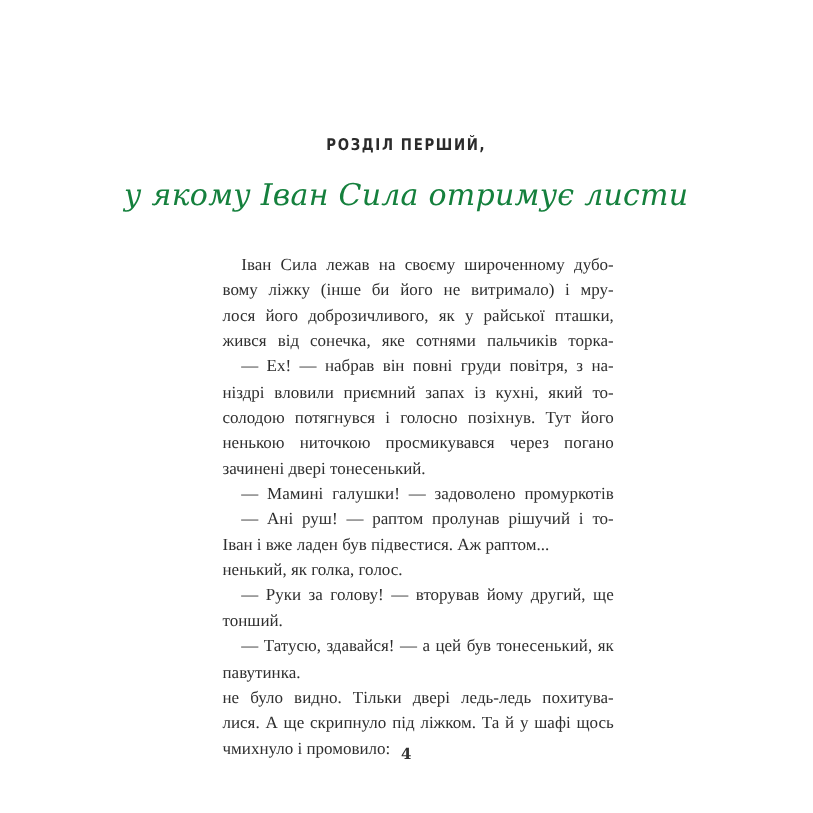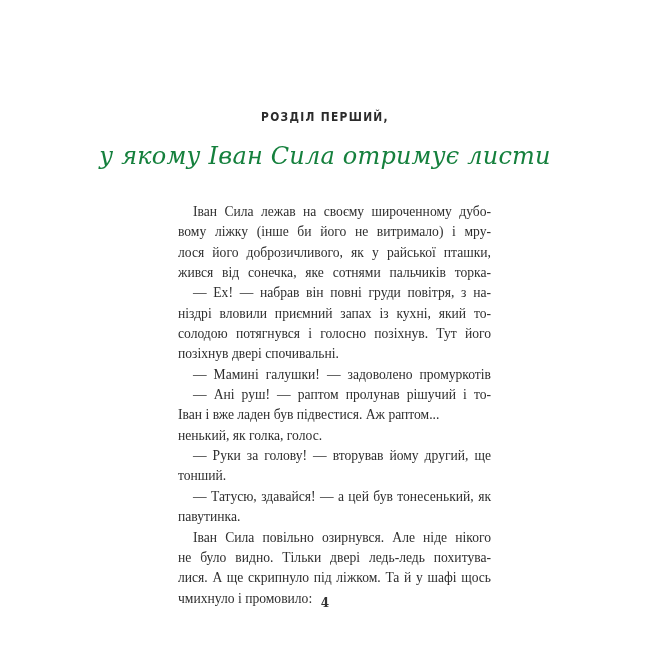--- a/index.html
+++ b/index.html
@@ -46,29 +46,29 @@
   <div class="chapter-title">у якому Іван Сила отримує листи</div>
 
   <div class="body-text">
     <span class="line indent">Іван Сила лежав на своєму широченному дубо-</span>
     <span class="line">вому ліжку (інше би його не витримало) і мру-</span>
     <span class="line">лося його доброзичливого, як у райської пташки,</span>
     <span class="line">жився від сонечка, яке сотнями пальчиків торка-</span>
     <span class="line indent">— Ех! — набрав він повні груди повітря, з на-</span>
     <span class="line">ніздрі вловили приємний запах із кухні, який то-</span>
     <span class="line">солодою потягнувся і голосно позіхнув. Тут його</span>
-    <span class="line last">позіхнув двері спочивальні.</span>
+    <span class="line">ненькою ниточкою просмикувався через погано</span>
+    <span class="line last">зачинені двері тонесенький.</span>
     <span class="line indent">— Мамині галушки! — задоволено промуркотів</span>
     <span class="line indent">— Ані руш! — раптом пролунав рішучий і то-</span>
     <span class="line last">Іван і вже ладен був підвестися. Аж раптом...</span>
     <span class="line last">ненький, як голка, голос.</span>
     <span class="line indent">— Руки за голову! — вторував йому другий, ще</span>
     <span class="line last">тонший.</span>
     <span class="line indent">— Татусю, здавайся! — а цей був тонесенький, як</span>
     <span class="line last">павутинка.</span>
-    <span class="line indent">Іван Сила повільно озирнувся. Але ніде нікого</span>
     <span class="line">не було видно. Тільки двері ледь-ледь похитува-</span>
     <span class="line">лися. А ще скрипнуло під ліжком. Та й у шафі щось</span>
     <span class="line last">чмихнуло і промовило:</span>
   </div>
 
   <div class="page-number">4</div>
 </div>
 
 </body></html>

